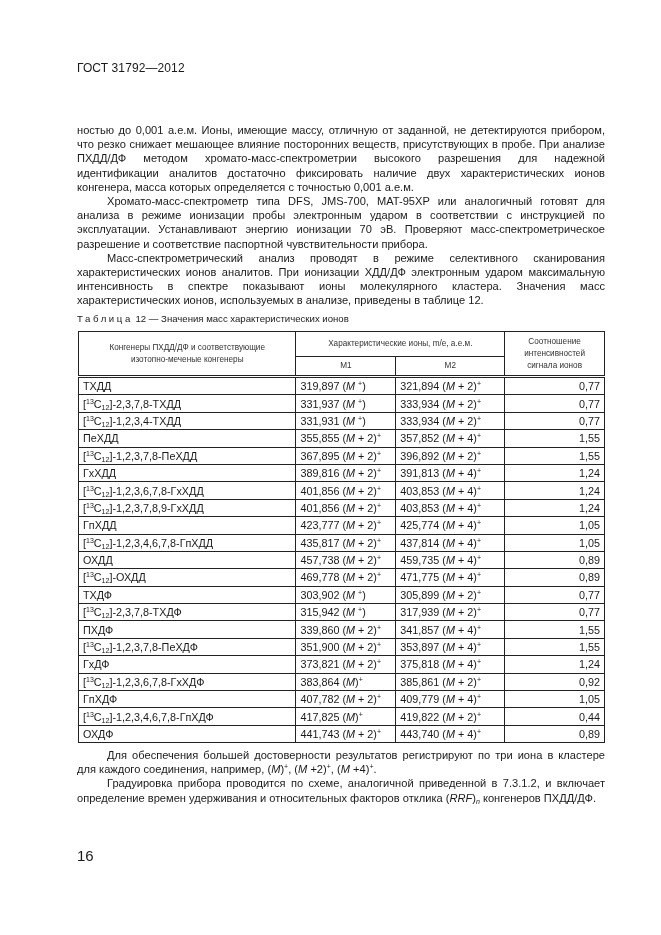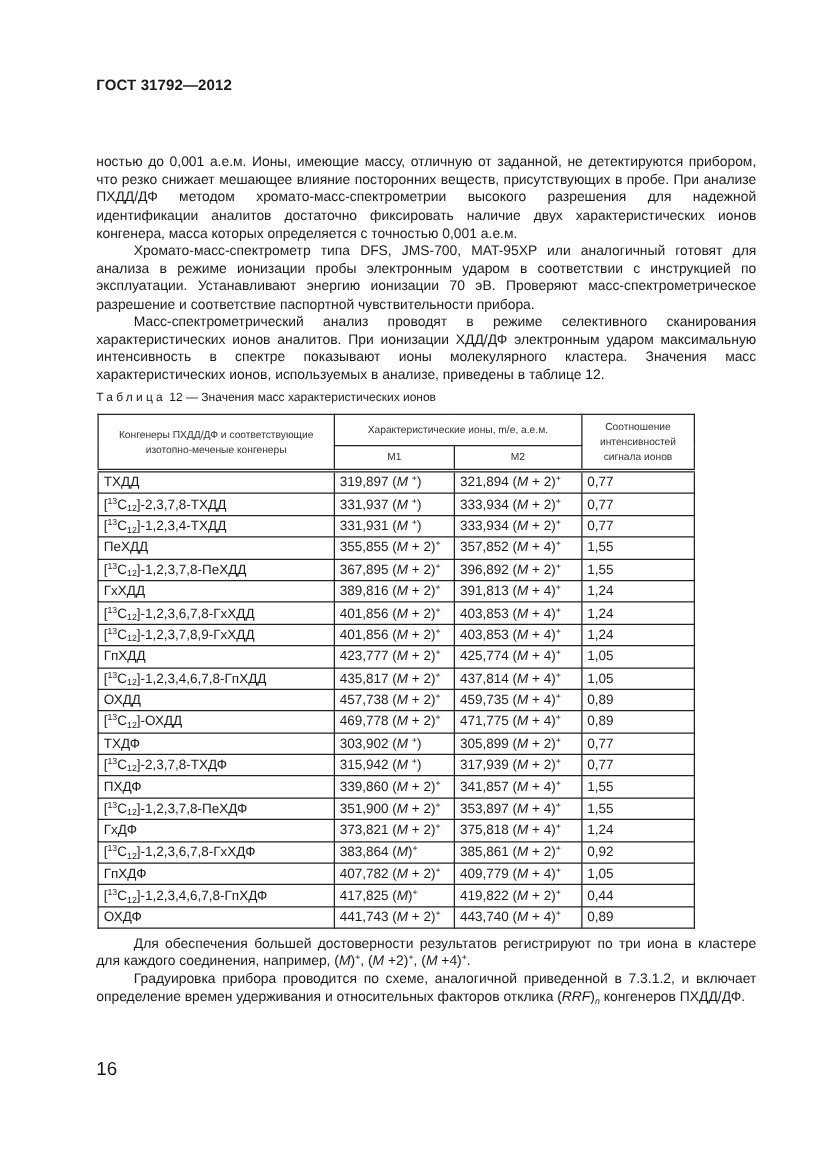--- a/index.html
+++ b/index.html
@@ -1,32 +1,32 @@
 <!DOCTYPE html>
 <html><head>
 <meta charset="utf-8">
 <style>
   html, body { margin: 0; padding: 0; background: #ffffff; }
   body { width: 661px; height: 935px; position: relative; overflow: hidden;
          font-family: "Liberation Sans", sans-serif; color: #1a1a1a; }
-  .header { position: absolute; left: 77px; top: 61px; font-size: 12px; font-weight: bold; letter-spacing: 0.1px; }
+  .header { position: absolute; left: 77px; top: 61px; font-size: 12px; font-weight: normal; letter-spacing: 0.1px; }
   .text { position: absolute; left: 77px; width: 528px; font-size: 11.1px; line-height: 14.2px; text-align: justify; }
   .text p { margin: 0; }
   .text p.ind { text-indent: 30px; }
   .caption { position: absolute; left: 77px; top: 313px; font-size: 9.6px; }
   .caption .sp { letter-spacing: 2.6px; }
-  table { position: absolute; left: 78px; top: 331px; width: 478px; border-collapse: collapse; font-size: 10.8px; }
+  table { position: absolute; left: 78px; top: 331px; width: 527px; border-collapse: collapse; font-size: 10.8px; }
   td, th { border: 1px solid #222; padding: 0 4px; height: 16.4px; line-height: 14px; font-weight: normal; white-space: nowrap; }
   th { font-size: 8.2px; color: #333; line-height: 12px; }
   thead tr.h1 th { height: 24px; }
   thead tr.h2 th { height: 18px; }
   thead tr:last-child th, thead tr.h1 th.rs { border-bottom: 3px double #222; }
   col.c1 { width: 218px; } col.c2 { width: 100px; } col.c3 { width: 109px; } col.c4 { width: 100px; }
   td.num { text-align: left; }
-  td.ratio { text-align: left; }
+  td.ratio { text-align: right; }
   sup { font-size: 7px; vertical-align: 4px; line-height: 0; }
   sub { font-size: 7px; vertical-align: -2px; line-height: 0; }
   i { font-style: italic; }
   .pagenum { position: absolute; left: 77px; top: 847px; font-size: 15px; }
 </style>
 </head>
 <body>
 
 <div class="header">ГОСТ 31792—2012</div>
 

